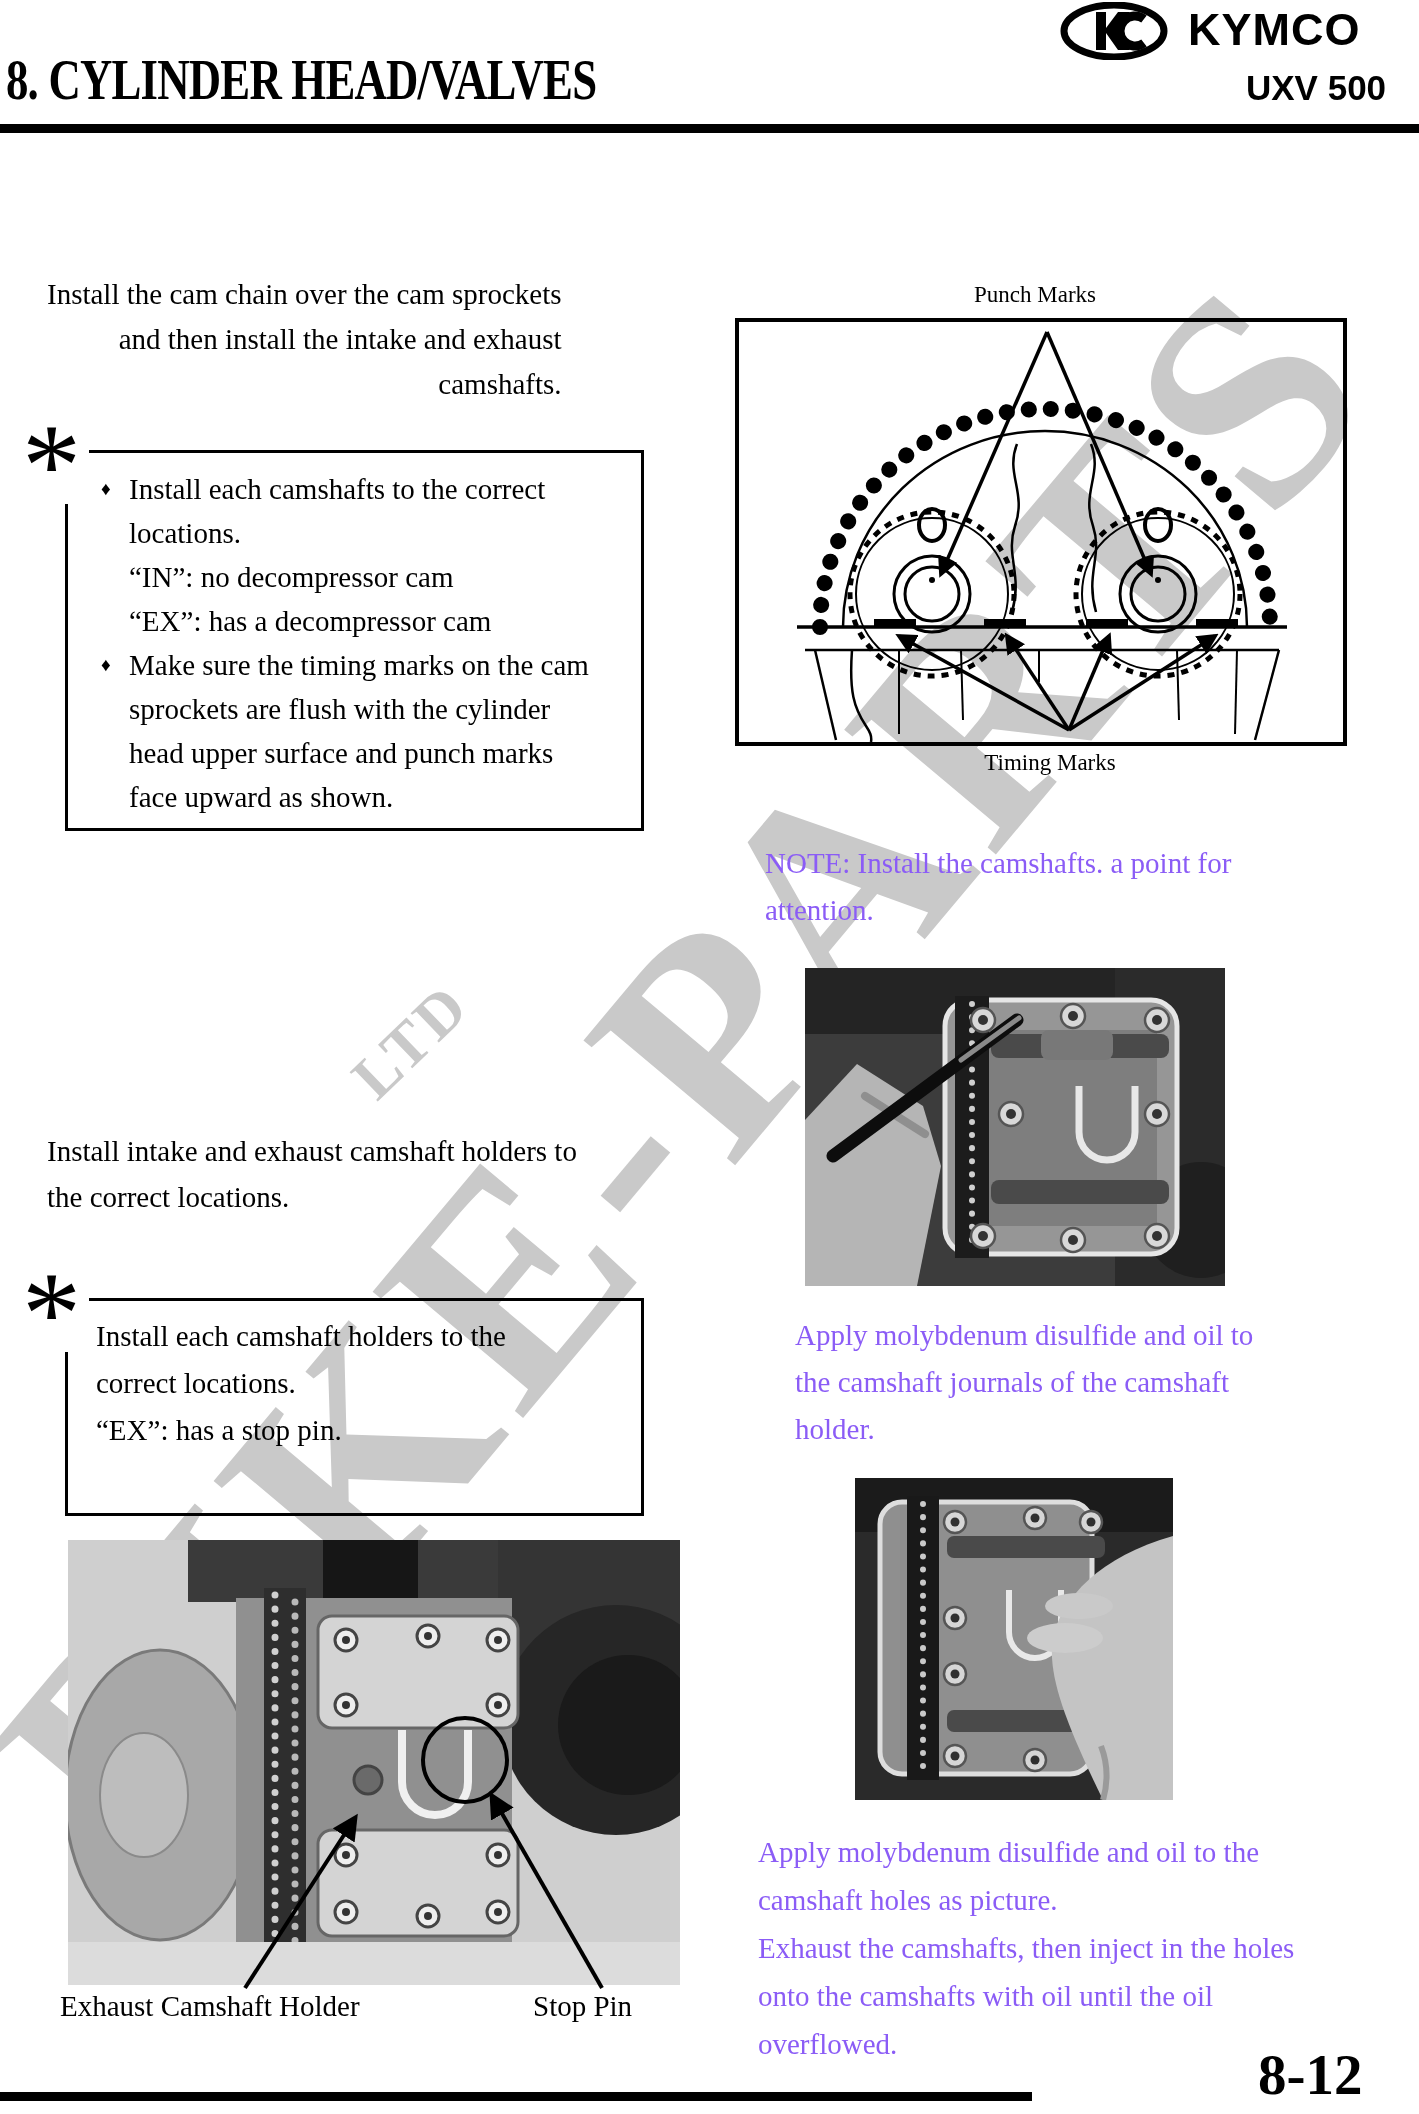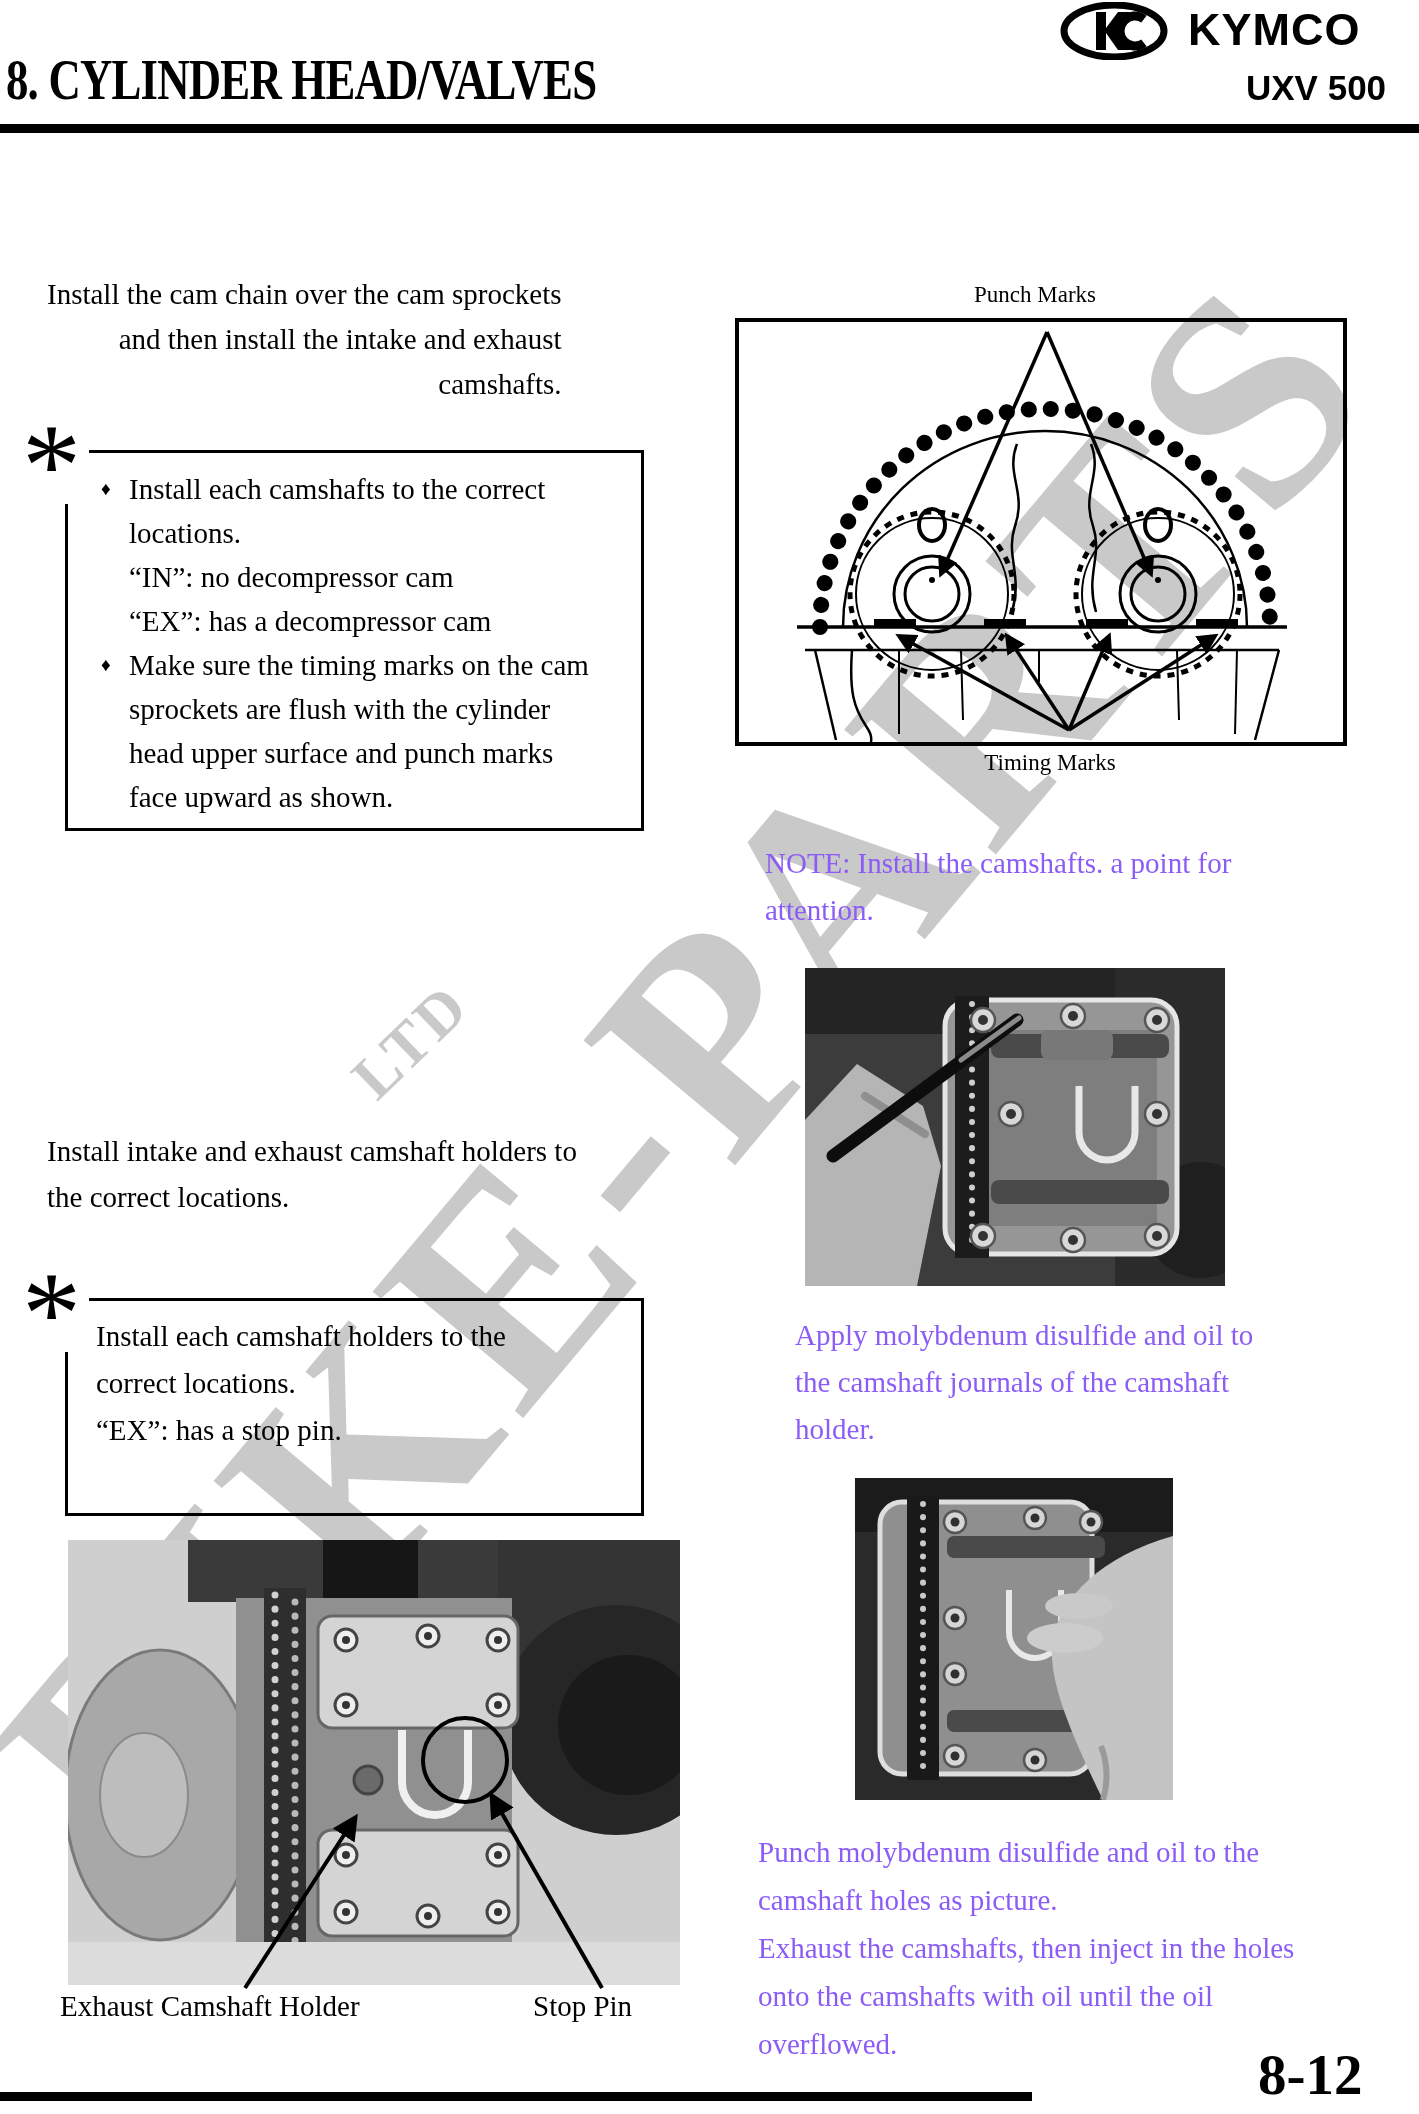--- a/index.html
+++ b/index.html
@@ -298,21 +298,21 @@
       </g>
       <path d="M206,112 v42 a26,26 0 0 1 -52,0 v-42" fill="none" stroke="#e8e8e8" stroke-width="6"></path>
       <path d="M318,58 C246,78 206,120 198,160 C192,196 210,244 248,322 L318,322 Z" fill="#c4c4c4"></path>
       <ellipse cx="210" cy="160" rx="38" ry="15" fill="#cccccc"></ellipse>
       <ellipse cx="224" cy="128" rx="34" ry="13" fill="#c9c9c9"></ellipse>
       <path d="M246,268 q10,26 2,54" fill="none" stroke="#9a9a9a" stroke-width="6"></path>
     </svg>
   </div>
 
   <div class="abs z2 body-text red" style="left:758px;top:1828px;line-height:48px;">
-    <div>Punch molybdenum disulfide and oil to the</div>
+    <div>Apply molybdenum disulfide and oil to the</div>
     <div>camshaft holes as picture.</div>
     <div>Exhaust the camshafts, then inject in the holes</div>
     <div>onto the camshafts with oil until the oil</div>
     <div>overflowed.</div>
   </div>
 
   <div class="abs z2 rule" style="left:0;top:2092px;width:1032px;height:9px;"></div>
   <div class="abs z2 pagenum" style="left:1258px;top:2042px;">8-12</div>
 
 </div>

